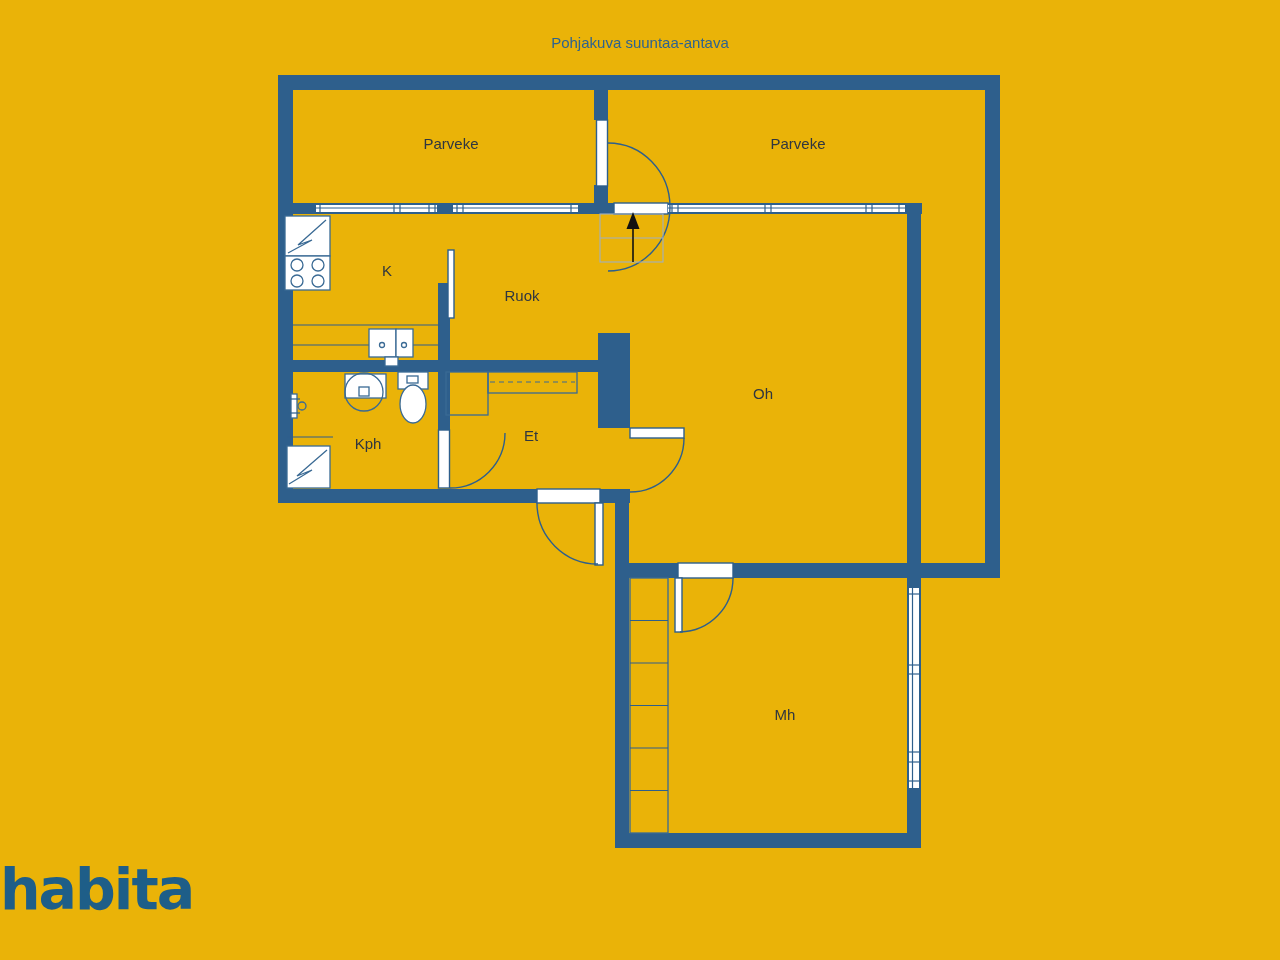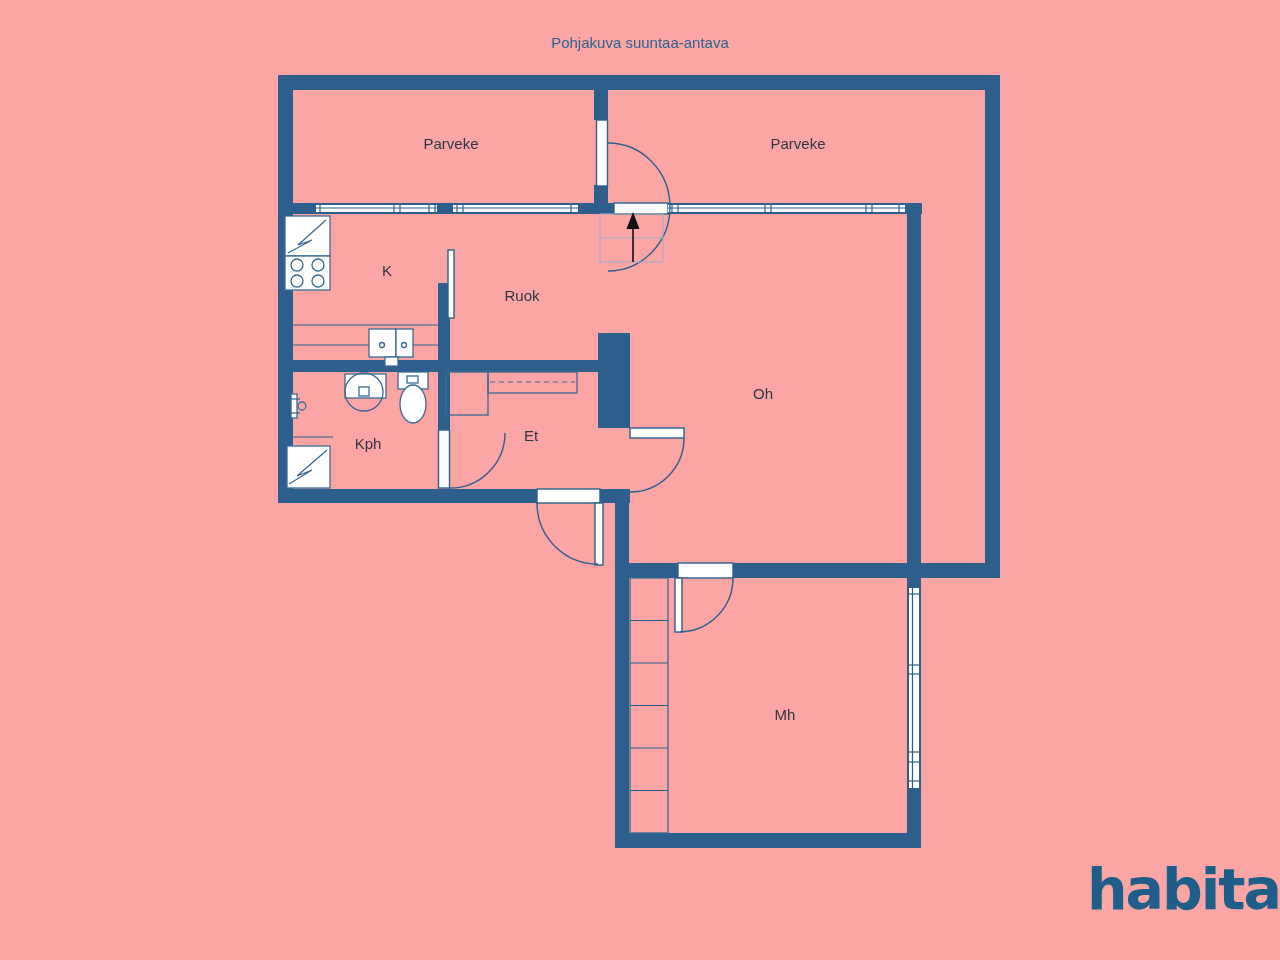--- a/index.html
+++ b/index.html
@@ -1,20 +1,20 @@
 <!DOCTYPE html>
 <html><head>
 <meta charset="utf-8">
 <style>
   html,body{margin:0;padding:0;background:#ffffff;}
-  #canvas{position:relative;width:1280px;height:960px;background:#fca5a5;overflow:hidden;
+  #canvas{position:relative;width:1280px;height:960px;background:#eab308;overflow:hidden;
           font-family:"Liberation Sans",sans-serif;}
   #plan-title{position:absolute;left:0;top:34px;width:1280px;text-align:center;
               font-size:15px;color:#2d6390;}
-  #brand-logo{position:absolute;left:0;top:856px;width:1280px;text-align:right;
+  #brand-logo{position:absolute;left:0;top:856px;width:1280px;text-align:left;
               font-family:"DejaVu Sans",sans-serif;font-weight:bold;font-size:57px;
               letter-spacing:-2px;color:#1e5e88;}
   svg{position:absolute;left:0;top:0;}
   .wall{fill:#2e5f8c;}
   .winline{stroke:#2e5f8c;stroke-width:2;fill:none;}
   .thinline{stroke:#2e5f8c;stroke-width:1.2;fill:none;}
   .fixture{stroke:#3a6a94;stroke-width:1.3;fill:#ffffff;}
   .fixnofill{stroke:#3a6a94;stroke-width:1.3;fill:none;}
   .doorleaf{fill:#ffffff;stroke:#2e5f8c;stroke-width:1.4;}
   .doorarc{fill:none;stroke:#2e5f8c;stroke-width:1.4;}

